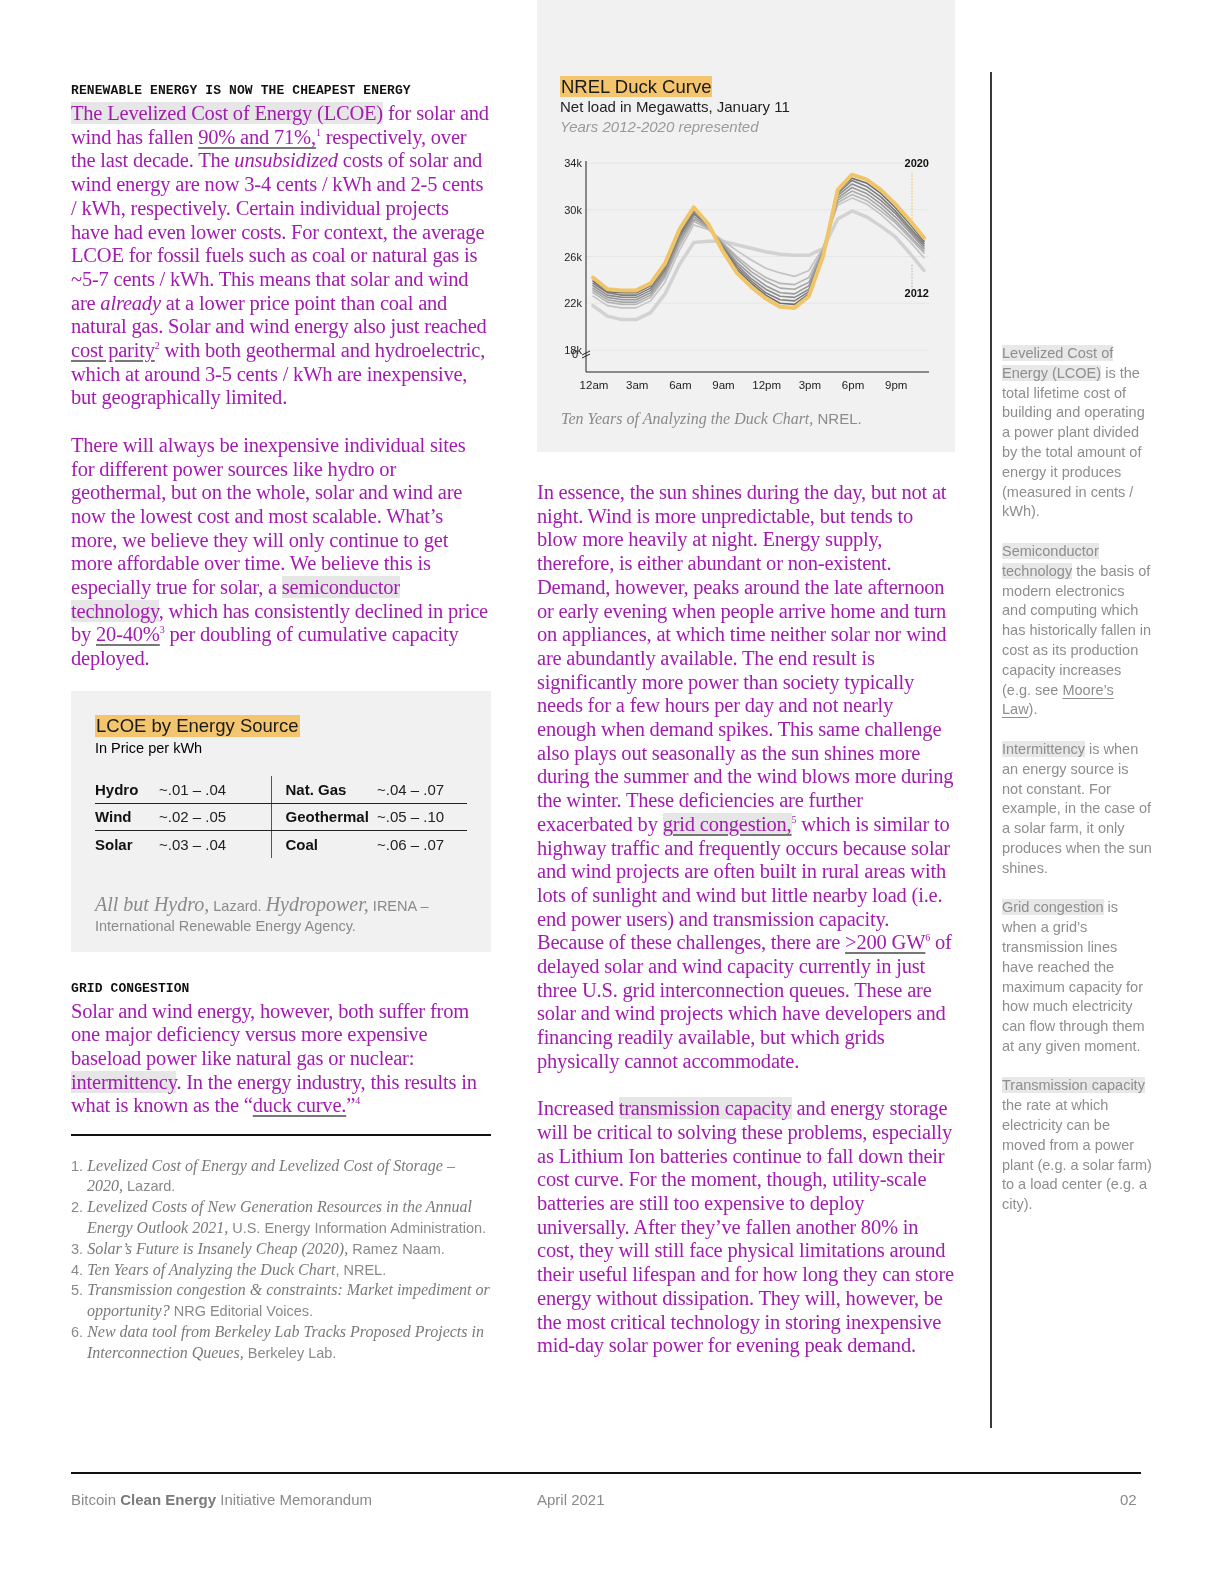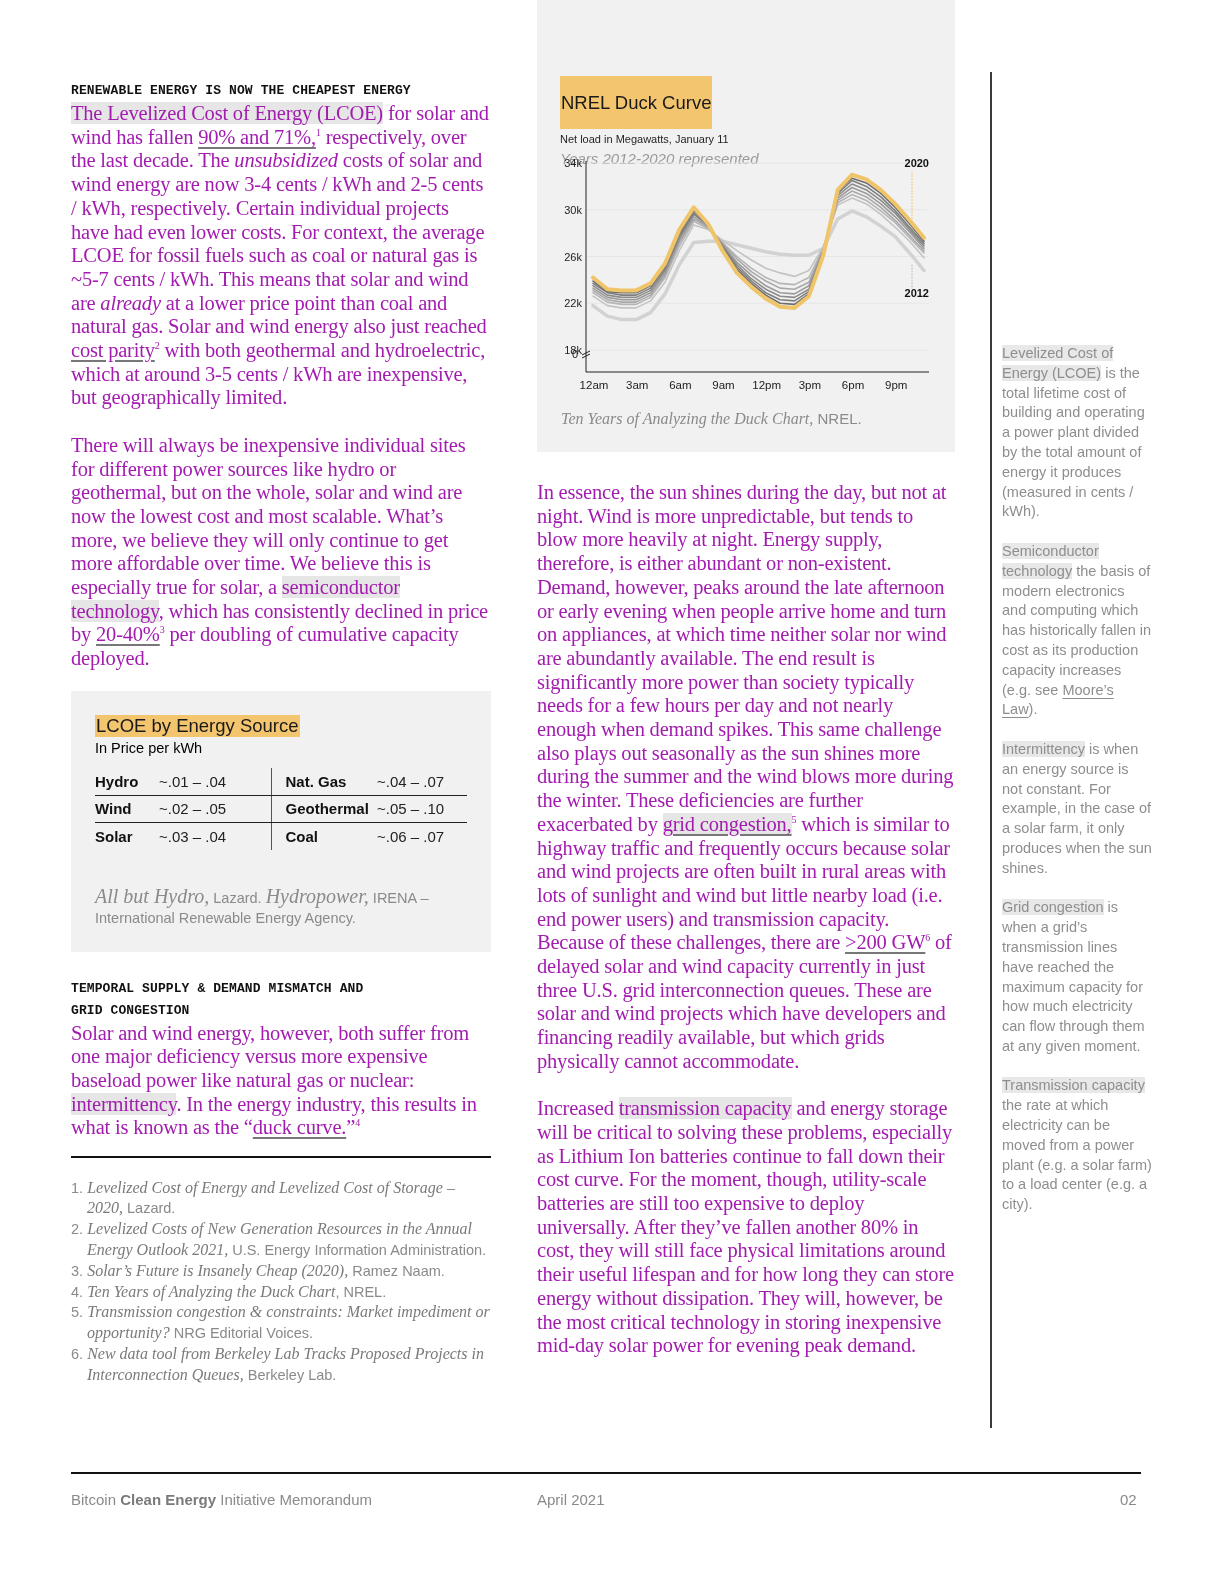--- a/index.html
+++ b/index.html
@@ -17,41 +17,41 @@
   .hl { background: #e6e6e6; }
   .ul { text-decoration: underline; text-decoration-color: #777; text-underline-offset: 3px; }
   .hl-ul { background: #e6e6e6; text-decoration: underline; text-decoration-color: #777; text-underline-offset: 3px; }
   sup { font-size: 10px; vertical-align: super; line-height: 0; }
   em { font-style: italic; }
 
   
   .lcoe-box { background: #f1f1f1; margin-top: 19px; padding: 24px 32px 22px 24px; height: 261px; }
   .box-title { display: inline-block; font-family: "Liberation Sans", "DejaVu Sans", sans-serif; font-size: 18.5px; line-height: 22px; background: #f3c56e; color: #1a1a1a; padding: 0 1px; }
   .box-sub { font-family: "Liberation Sans", "DejaVu Sans", sans-serif; font-size: 14.5px; color: #000000; margin-top: 3px; }
-  .lcoe-table { margin-top: 12px; width: 372px; border-collapse: collapse; font-family: "Liberation Sans", "DejaVu Sans", sans-serif; font-size: 15px; }
+  .lcoe-table { margin-top: 20px; width: 372px; border-collapse: collapse; font-family: "Liberation Sans", "DejaVu Sans", sans-serif; font-size: 15px; }
   .lcoe-table td { height: 27.5px; padding: 0; vertical-align: middle; }
   .lcoe-table tr.bordered td { border-bottom: 1.5px solid #222; }
   .lcoe-table td.name { font-weight: 700; width: 64px; color: #111; }
   .lcoe-table td.val { width: 112px; color: #222; }
   .lcoe-table td.name2 { font-weight: 700; width: 106px; padding-left: 14px; border-left: 1.5px solid #555; color: #111; }
   .lcoe-table td.val2 { color: #222; }
   .lcoe-table tr:last-child td.name2 { border-left: 1.5px solid #555; }
   .box-source { margin-top: 36px; font-family: "Liberation Sans", "DejaVu Sans", sans-serif; font-size: 14.5px; line-height: 20px; color: #8a8a8a; }
   .box-source em { font-family: "Liberation Serif", "DejaVu Serif", serif; font-size: 20px; }
 
   .kicker-2 { margin-top: 26px; }
   .footnote-rule { margin-top: 16px; height: 1.5px; background: #111; width: 420px; }
   .footnotes { margin-top: 20px; list-style: none; font-family: "Liberation Sans", "DejaVu Sans", sans-serif; font-size: 14.5px; line-height: 19.8px; color: #8a8a8a; }
   .footnotes li { padding-left: 16px; text-indent: -16px; }
   .footnotes em { font-family: "Liberation Serif", "DejaVu Serif", serif; font-size: 16px; color: #7a7a7a; }
 
   
   .chart-panel { background: #f1f1f1; width: 418px; height: 452px; padding: 76px 24px 0 23px; position: relative; }
-  .chart-title { display: inline-block; font-family: "Liberation Sans", "DejaVu Sans", sans-serif; font-size: 18.5px; line-height: 21px; background: #f3c56e; color: #1a1a1a; padding: 16px 1px; }
-  .chart-sub { font-family: "Liberation Sans", "DejaVu Sans", sans-serif; font-size: 11px; color: #1f1f1f; margin-top: 0; line-height: 20px; }
+  .chart-title { display: inline-block; font-family: "Liberation Sans", "DejaVu Sans", sans-serif; font-size: 18.5px; line-height: 21px; background: #f3c56e; color: #1a1a1a; padding: 0 1px; }
+  .chart-sub { font-family: "Liberation Sans", "DejaVu Sans", sans-serif; font-size: 15px; color: #1f1f1f; margin-top: 0; line-height: 20px; }
   .chart-sub2 { font-family: "Liberation Sans", "DejaVu Sans", sans-serif; font-size: 15px; color: #9a9a9a; line-height: 20px; font-style: italic; }
   .chart-svg { position: absolute; left: 0; top: 150px; }
   .chart-source { position: absolute; left: 24px; top: 410px; font-family: "Liberation Sans", "DejaVu Sans", sans-serif; font-size: 15px; color: #8a8a8a; }
   .chart-source em { font-family: "Liberation Serif", "DejaVu Serif", serif; font-size: 16px; }
 
   .mid-text { margin-top: 29px; }
 
   
   .gloss { font-family: "Liberation Sans", "DejaVu Sans", sans-serif; font-size: 14.5px; line-height: 19.8px; color: #8e8e8e; margin-bottom: 19.8px; }
   .gloss .term { background: #e8e8e8; }
@@ -94,21 +94,20 @@
         <td class="val">~.03 – .04</td>
         <td class="name2">Coal</td>
         <td class="val2">~.06 – .07</td>
       </tr>
     </tbody>
       </table>
     <div class="box-source"><em>All but Hydro,</em><span> Lazard. </span><em>Hydropower,</em><span> IRENA – International Renewable Energy Agency.</span></div>
   </div>
 
   <div class="kicker kicker-2">
-    <div>TEMPORAL SUPPLY &amp; DEMAND MISMATCH AND</div>
     <div>GRID CONGESTION</div>
   </div>
   <div class="body-text"><span>Solar and wind energy, however, both suffer from one major deficiency versus more expensive baseload power like natural gas or nuclear: </span><span class="hl">intermittency</span><span>. In the energy industry, this results in what is known as the “</span><a class="ul">duck curve.</a><span>”</span><sup>4</sup></div>
 
   <div class="footnote-rule"></div>
   <ol class="footnotes">
     <li><span>1.</span> <em>Levelized Cost of Energy and Levelized Cost of Storage – 2020,</em><span> Lazard.</span></li>
     <li><span>2.</span> <em>Levelized Costs of New Generation Resources in the Annual Energy Outlook 2021,</em><span> U.S. Energy Information Administration.</span></li>
     <li><span>3.</span> <em>Solar’s Future is Insanely Cheap (2020),</em><span> Ramez Naam.</span></li>
     <li><span>4.</span> <em>Ten Years of Analyzing the Duck Chart</em><span>, NREL.</span></li>

